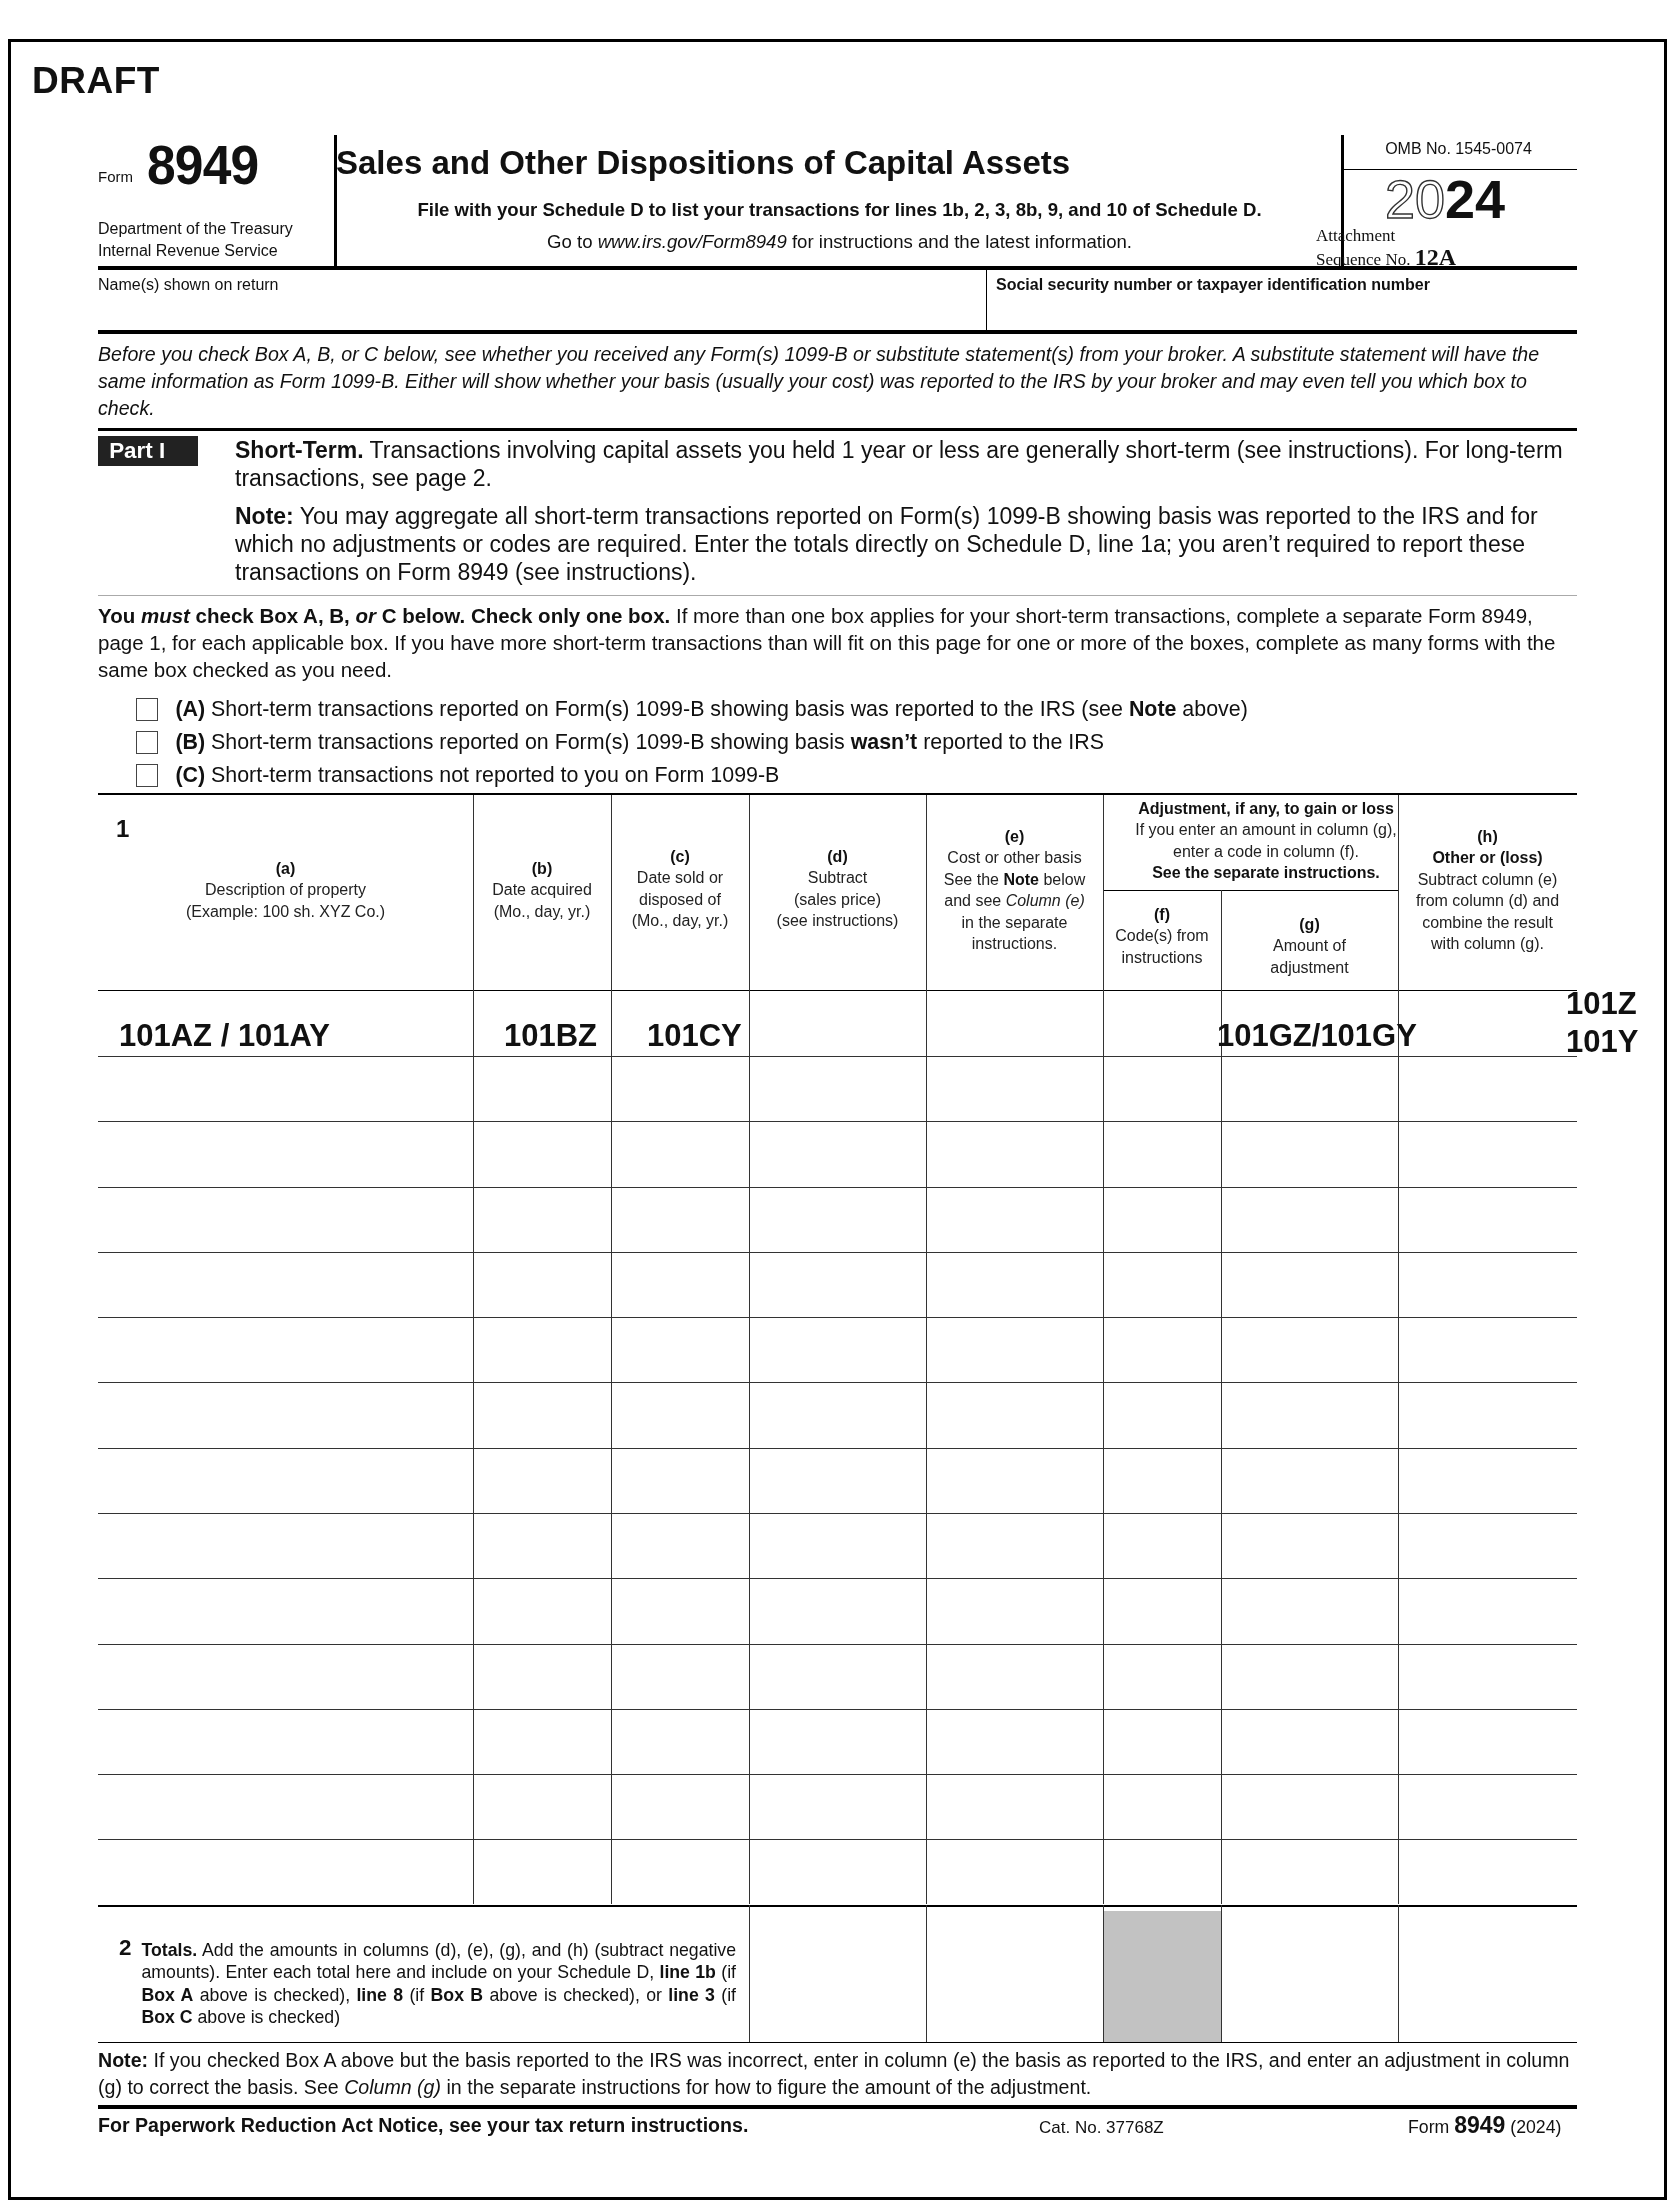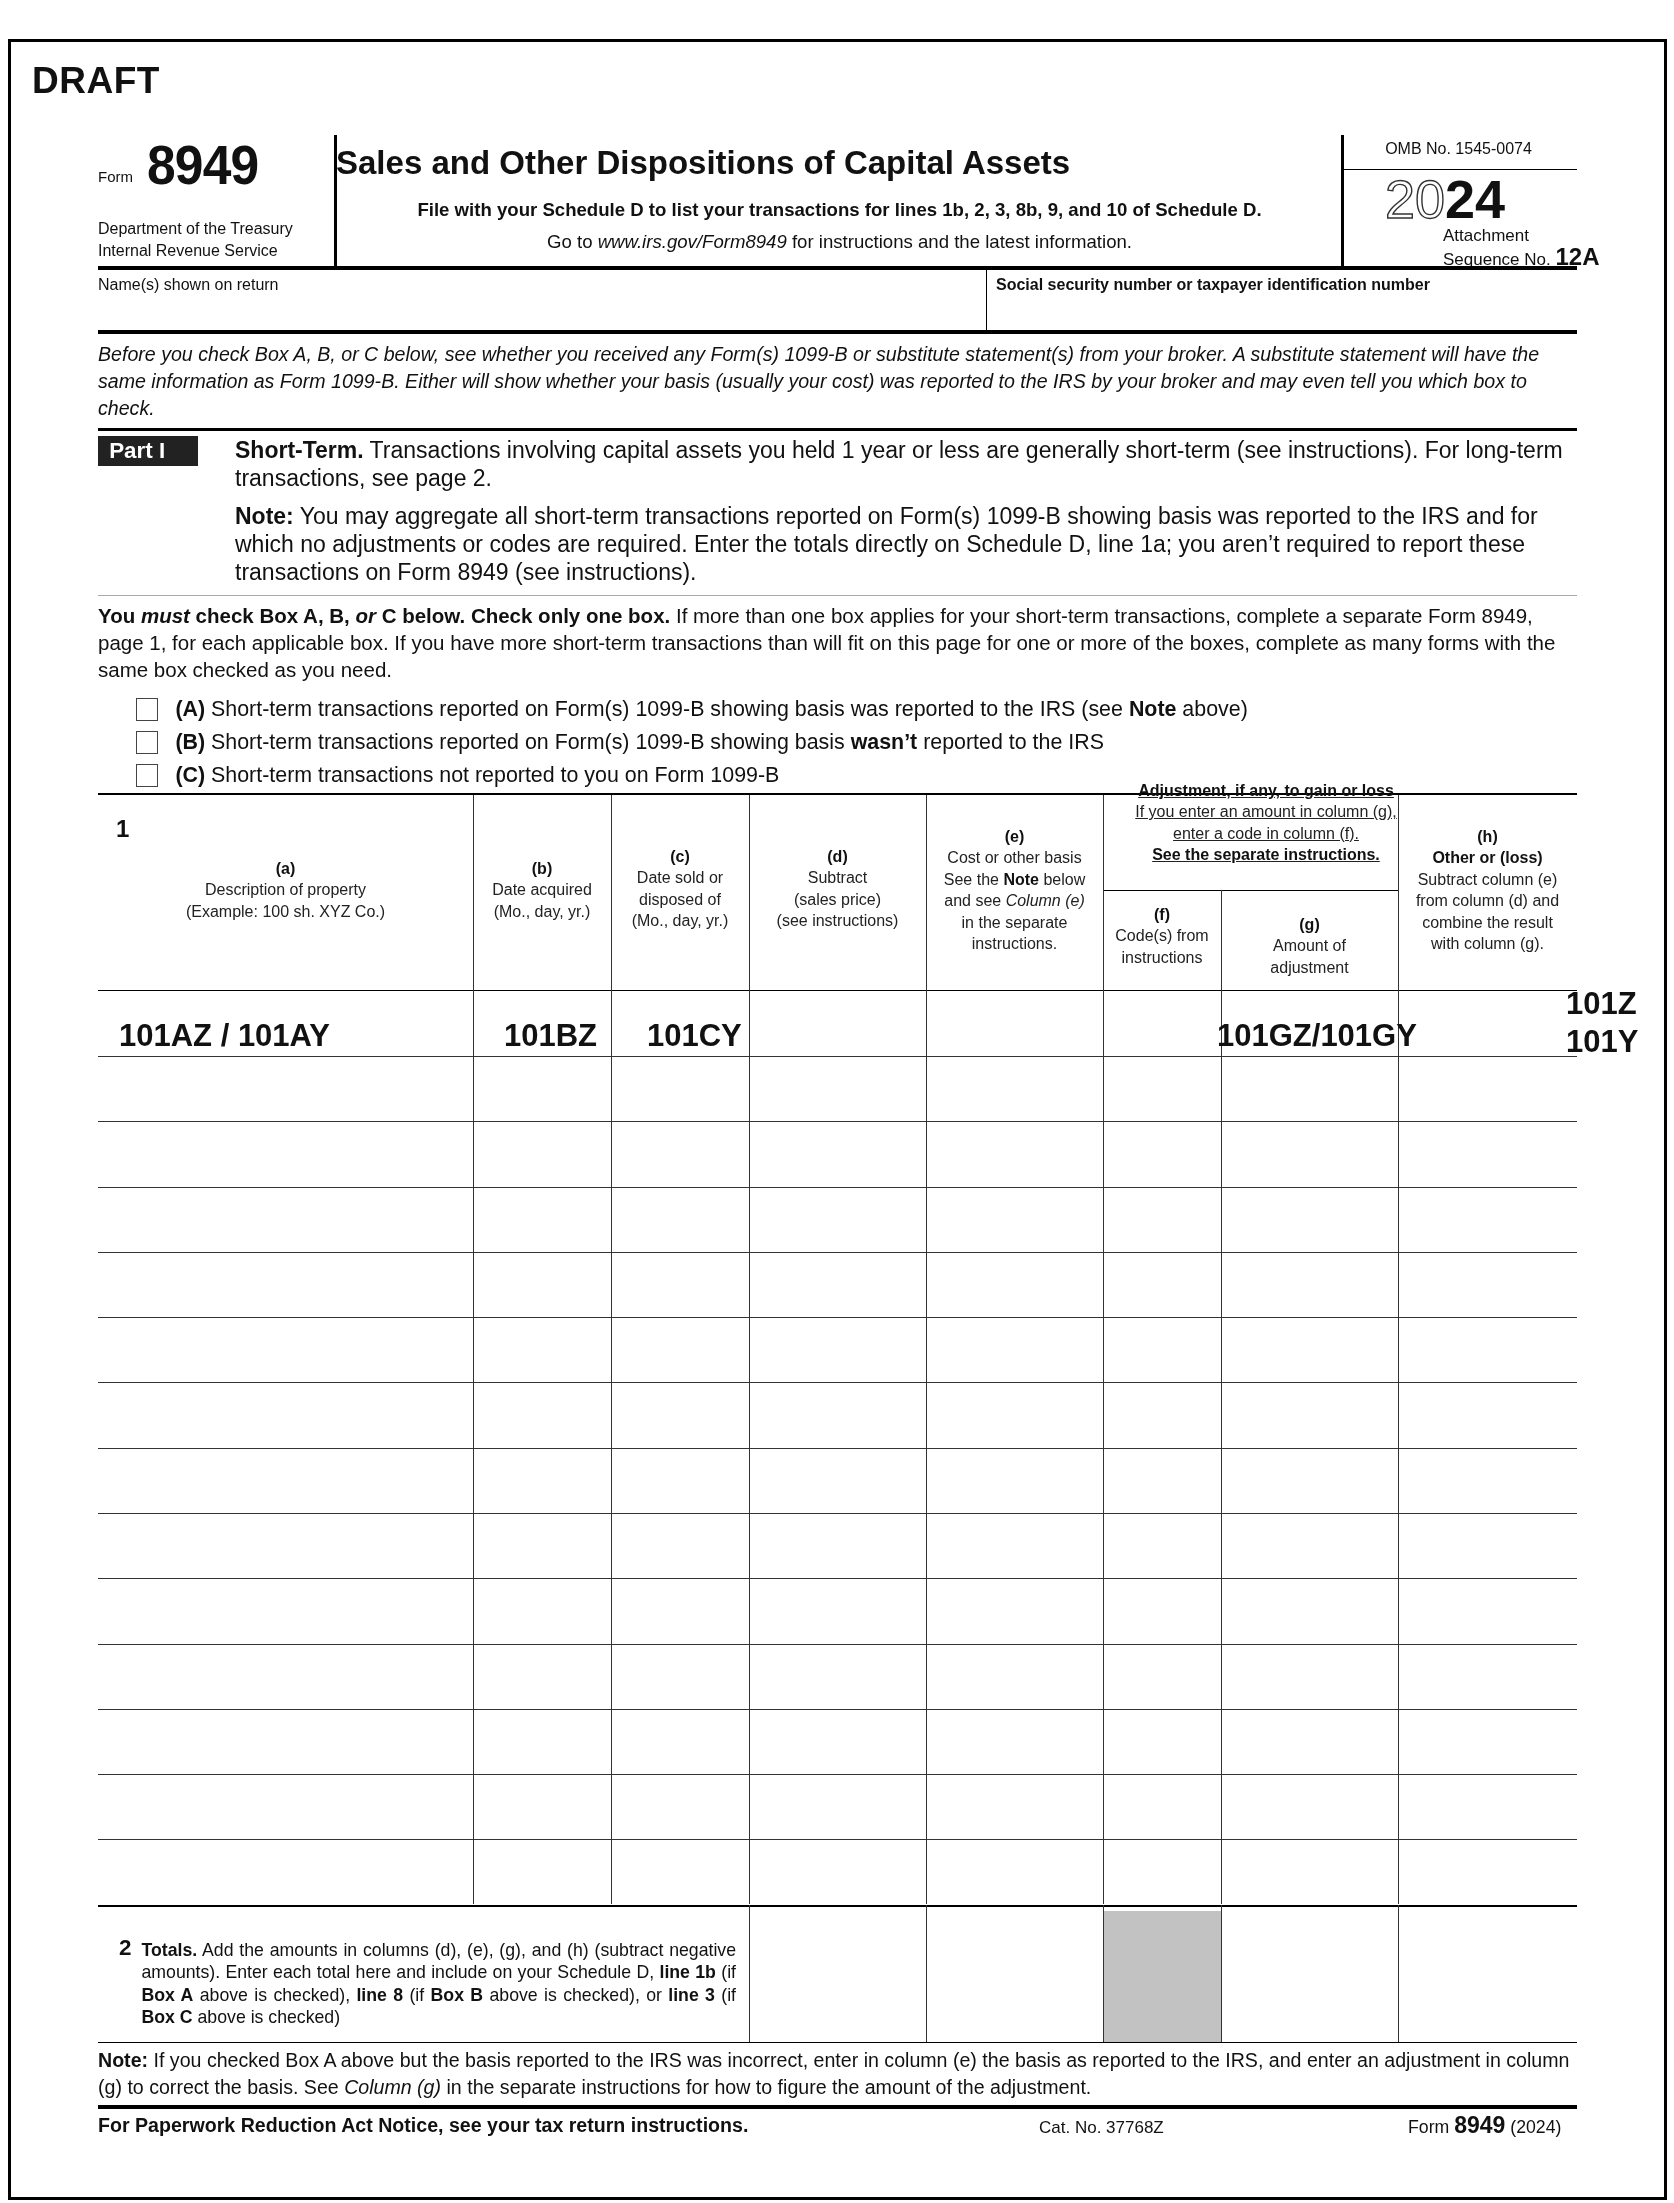--- a/index.html
+++ b/index.html
@@ -12,21 +12,21 @@
   .form-word { left: 98px; top: 168px; font-size: 15px; }
   .form-num { left: 147px; top: 132px; font-size: 56px; font-weight: bold; letter-spacing: -0.9px; transform: scaleX(0.92); transform-origin: left; }
   .dept { left: 98px; top: 218px; font-size: 16px; line-height: 22.4px; }
   .title { left: 336px; width: 914px; top: 144px; text-align: left; font-size: 33px; font-weight: bold; }
   .sub1 { left: 336px; width: 1007px; top: 199px; text-align: center; font-size: 18.6px; font-weight: bold; }
   .sub2 { left: 336px; width: 1007px; top: 231px; text-align: center; font-size: 18.6px; font-weight: normal; }
   .sub2 i { font-style: italic; }
   .omb { left: 1342px; width: 233px; top: 140px; text-align: center; font-size: 16px; }
   .year { left: 1385px; top: 168px; font-size: 54px; font-weight: bold; }
   .year .outline { color: #fff; -webkit-text-stroke: 1.4px #333; font-weight: normal; }
-  .attach { left: 1443px; top: 226px; font-size: 17px; line-height: 20.5px; }
+  .attach { left: 1316px; top: 226px; font-size: 17px; line-height: 20.5px; font-family: Liberation Serif, serif; }
   .attach b { font-size: 24px; }
   .name-label { left: 98px; top: 276px; font-size: 16px; }
   .ssn-label { left: 996px; top: 276px; font-size: 16px; font-weight: bold; }
   .intro { left: 98px; top: 341px; width: 1482px; font-size: 19.6px; font-style: italic; line-height: 27px; }
   .part-badge { left: 98px; top: 436px; width: 100px; height: 30px; background: #222; color: #fff; font-size: 22.4px; font-weight: bold; padding-left: 11.2px; line-height: 30px; }
   .part-text { left: 235px; top: 436px; width: 1342px; font-size: 23px; line-height: 28px; }
   .part-note { left: 235px; top: 502px; width: 1342px; font-size: 23px; line-height: 28px; }
   .must { left: 98px; top: 602px; width: 1482px; font-size: 20.5px; line-height: 27px; }
   .cb-row { left: 136px; font-size: 21.4px; display: flex; align-items: center; gap: 17px; }
   .cb { width: 22.4px; height: 22.4px; border: 1.4px solid #444; background: #fff; display: inline-block; }
@@ -132,21 +132,21 @@
     <div>(see instructions)</div>
 </div>
 <div class="th" style="left:926px;width:177px;top:826px;">
   <div><b>(e)</b></div>
     <div>Cost or other basis</div>
   <div><span>See the </span><b>Note</b><span> below</span></div>
   <div><span>and see </span><i>Column (e)</i></div>
   <div>in the separate</div>
     <div>instructions.</div>
 </div>
-<div class="th" style="left:1103px;width:326px;top:780px;text-decoration:underline;">
+<div class="th" style="left:1103px;width:326px;top:798px;">
   <div><b>Adjustment, if any, to gain or loss</b></div>
     <div>If you enter an amount in column (g),</div>
     <div>enter a code in column (f).</div>
     <div><b>See the separate instructions.</b></div>
 </div>
 <div class="hline" style="left:1103px;top:890px;width:296px;height:1.4px;"></div>
 <div class="th" style="left:1103px;width:118px;top:904px;">
   <div><b>(f)</b></div>
     <div>Code(s) from</div>
     <div>instructions</div>

